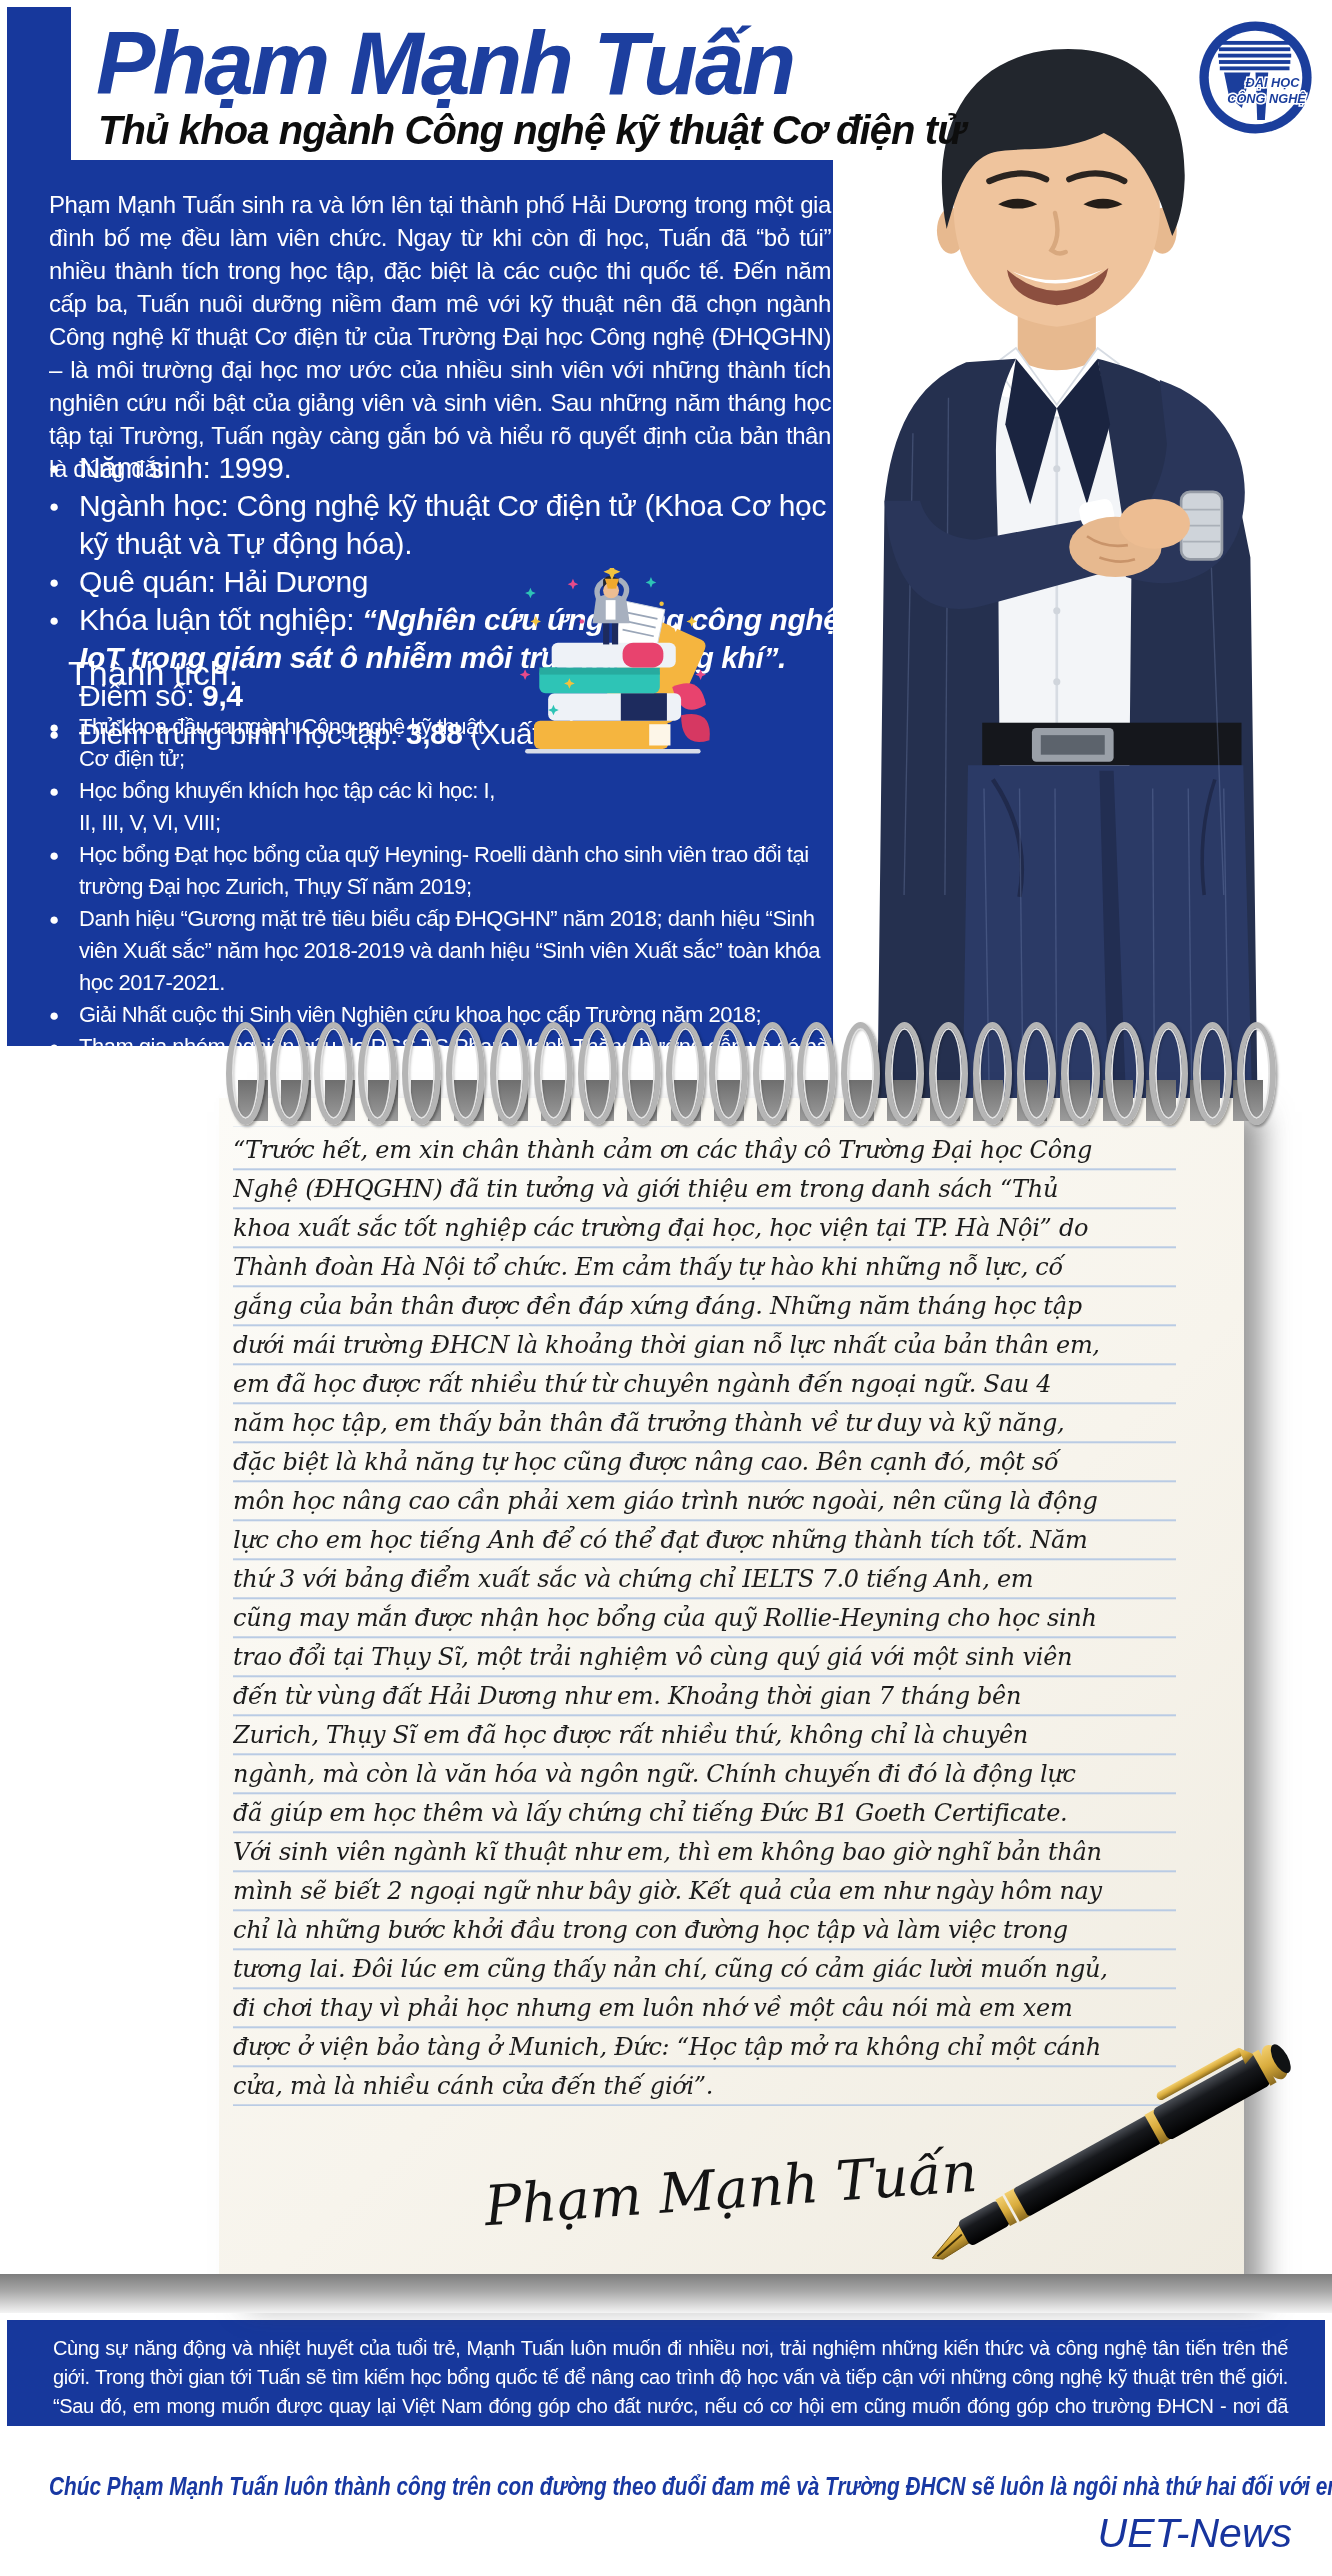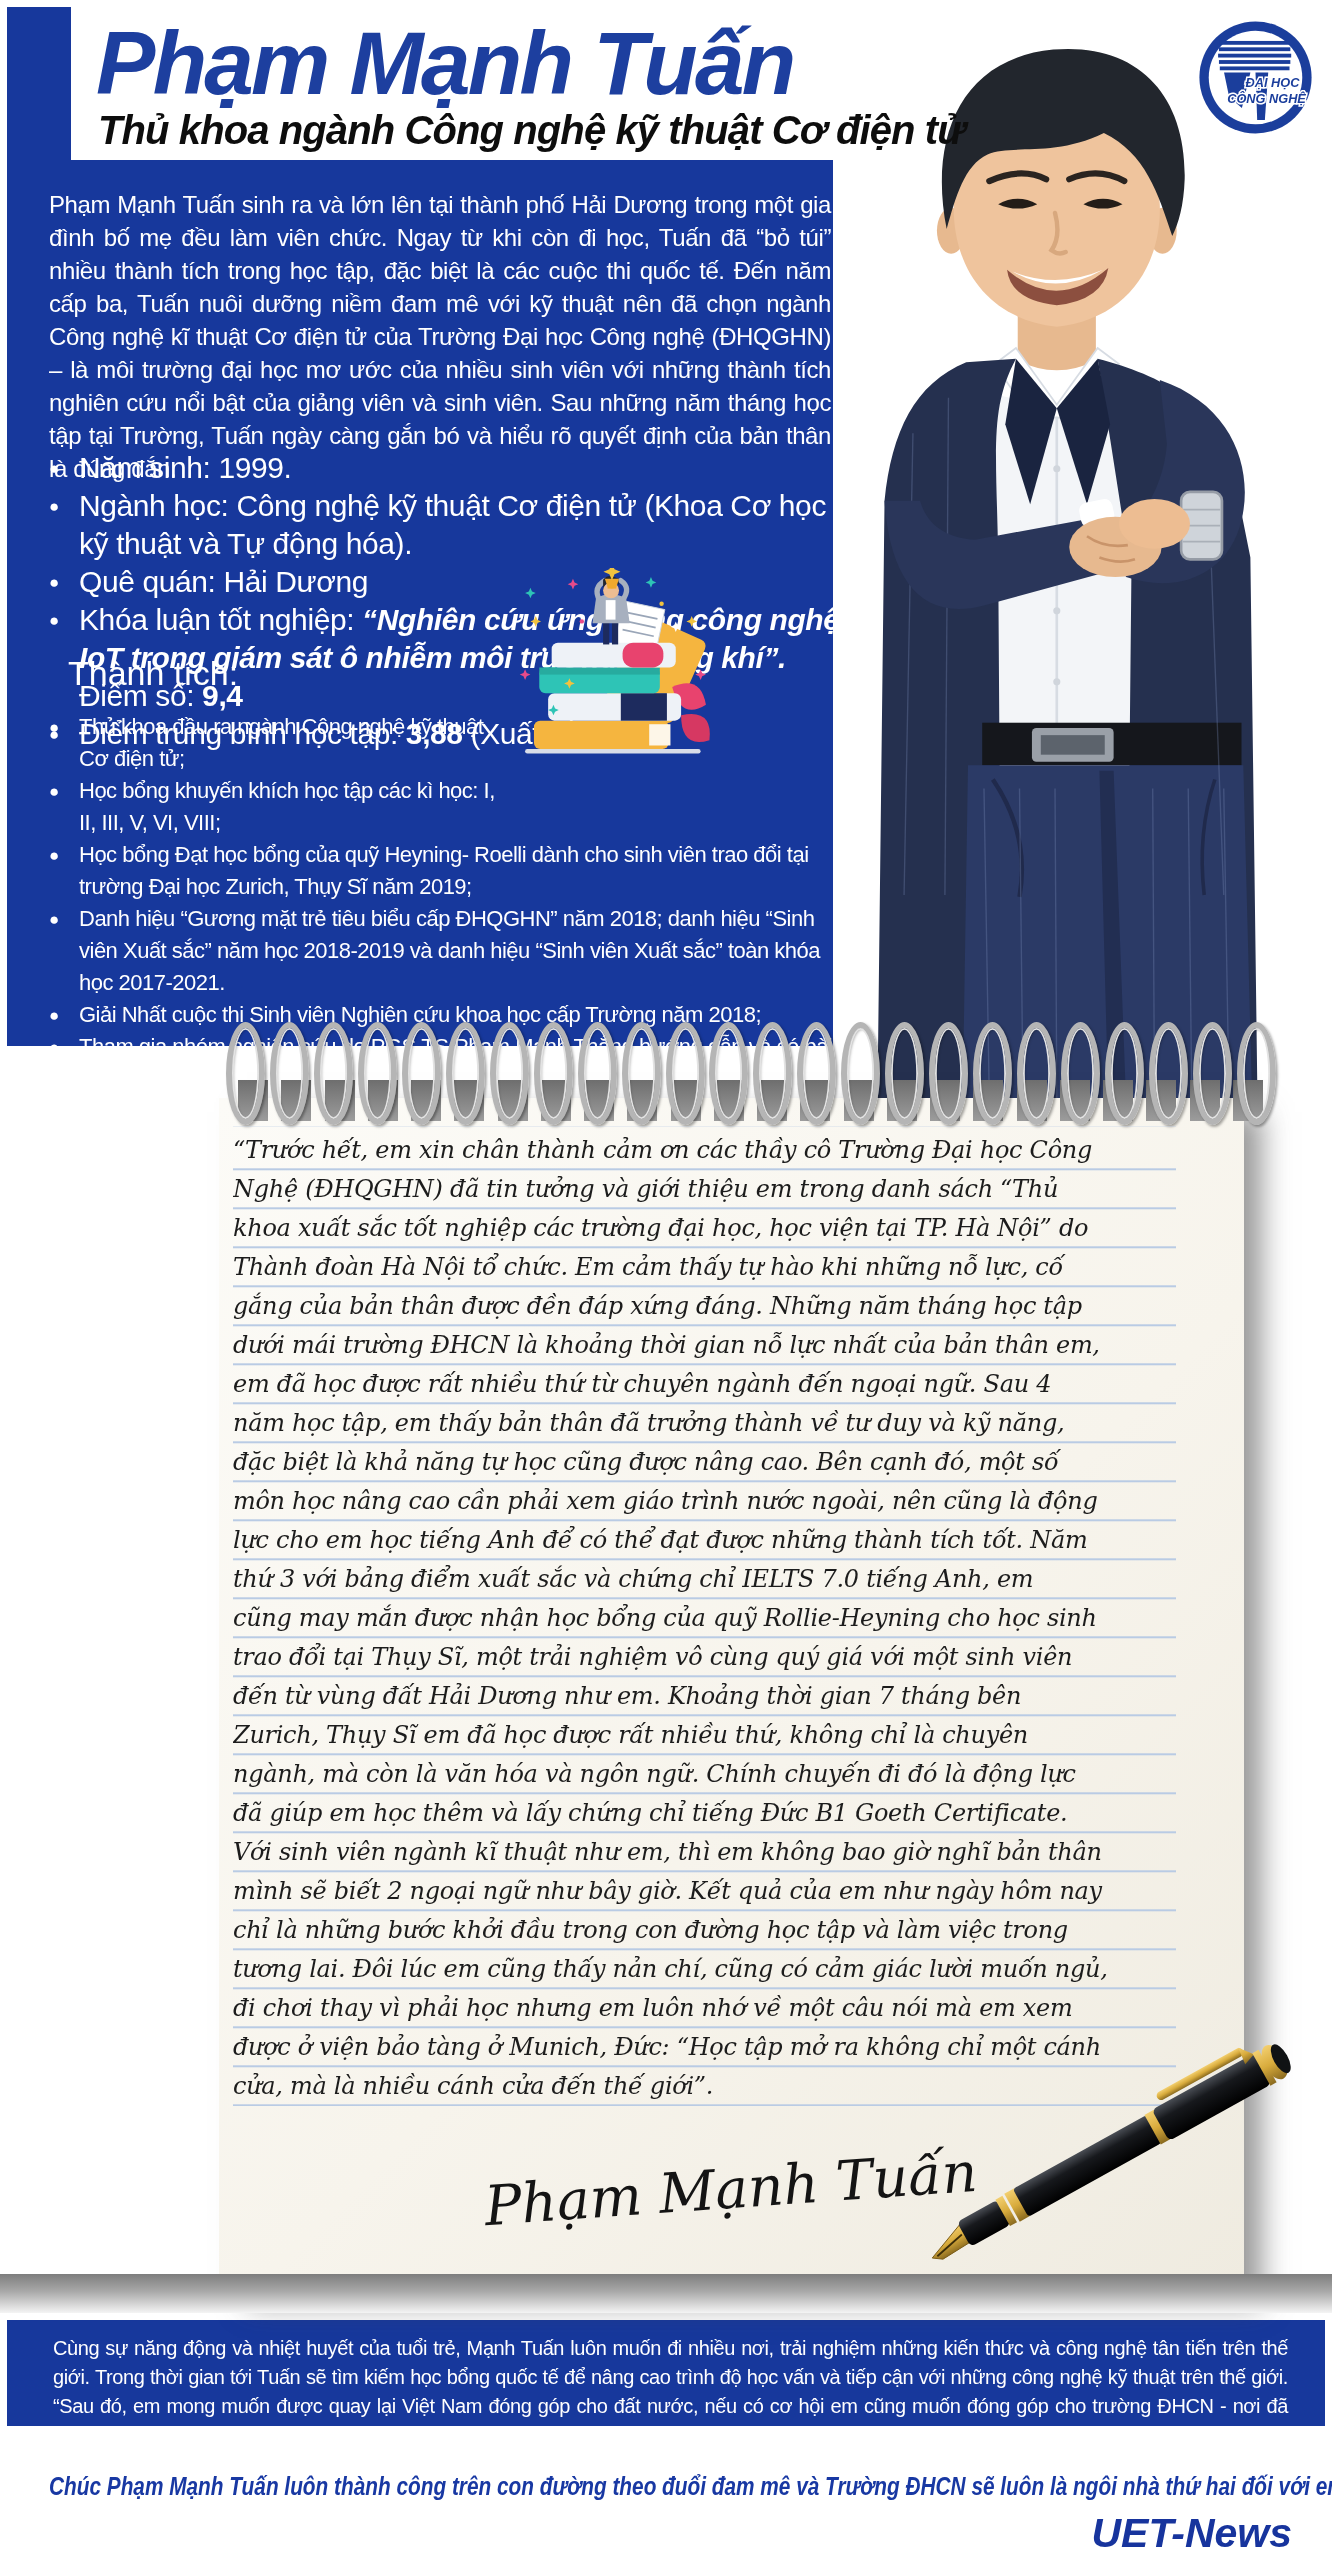--- a/index.html
+++ b/index.html
@@ -45,21 +45,21 @@
         font-style:italic;font-size:55px;color:#141414;transform:rotate(-4deg);white-space:nowrap;}
   .pen{position:absolute;left:919px;top:1985px;width:413px;height:320px;z-index:9;}
   
   .bottom-shade{position:absolute;left:0;top:2274px;width:1332px;height:39px;z-index:5;
         background:linear-gradient(#7d7d7d 0%,#a9a9a9 45%,#f4f4f4 100%);}
   .footer-panel{position:absolute;left:7px;top:2320px;width:1318px;height:106px;background:#17389c;z-index:3;}
   .footer-par{position:absolute;left:46px;top:14px;width:1235px;color:#ffffff;font-size:20px;
         line-height:29px;letter-spacing:-0.4px;text-align:justify;}
   .wish{position:absolute;left:49px;top:2471px;width:1546px;transform:scaleX(0.8);transform-origin:left top;
         color:#1838a3;font-size:26px;font-weight:bold;font-style:italic;white-space:nowrap;z-index:3;}
-  .brand{position:absolute;right:40px;top:2510px;color:#17349d;font-size:41px;font-weight:bold;
+  .brand{position:absolute;right:40px;top:2510px;color:#17349d;font-size:41px;font-weight:normal;
         font-style:italic;z-index:3;}
 </style>
 </head>
 <body>
 
 <div class="page">
 
   <div class="blue-panel"></div>
 
   <div class="photo-box">

